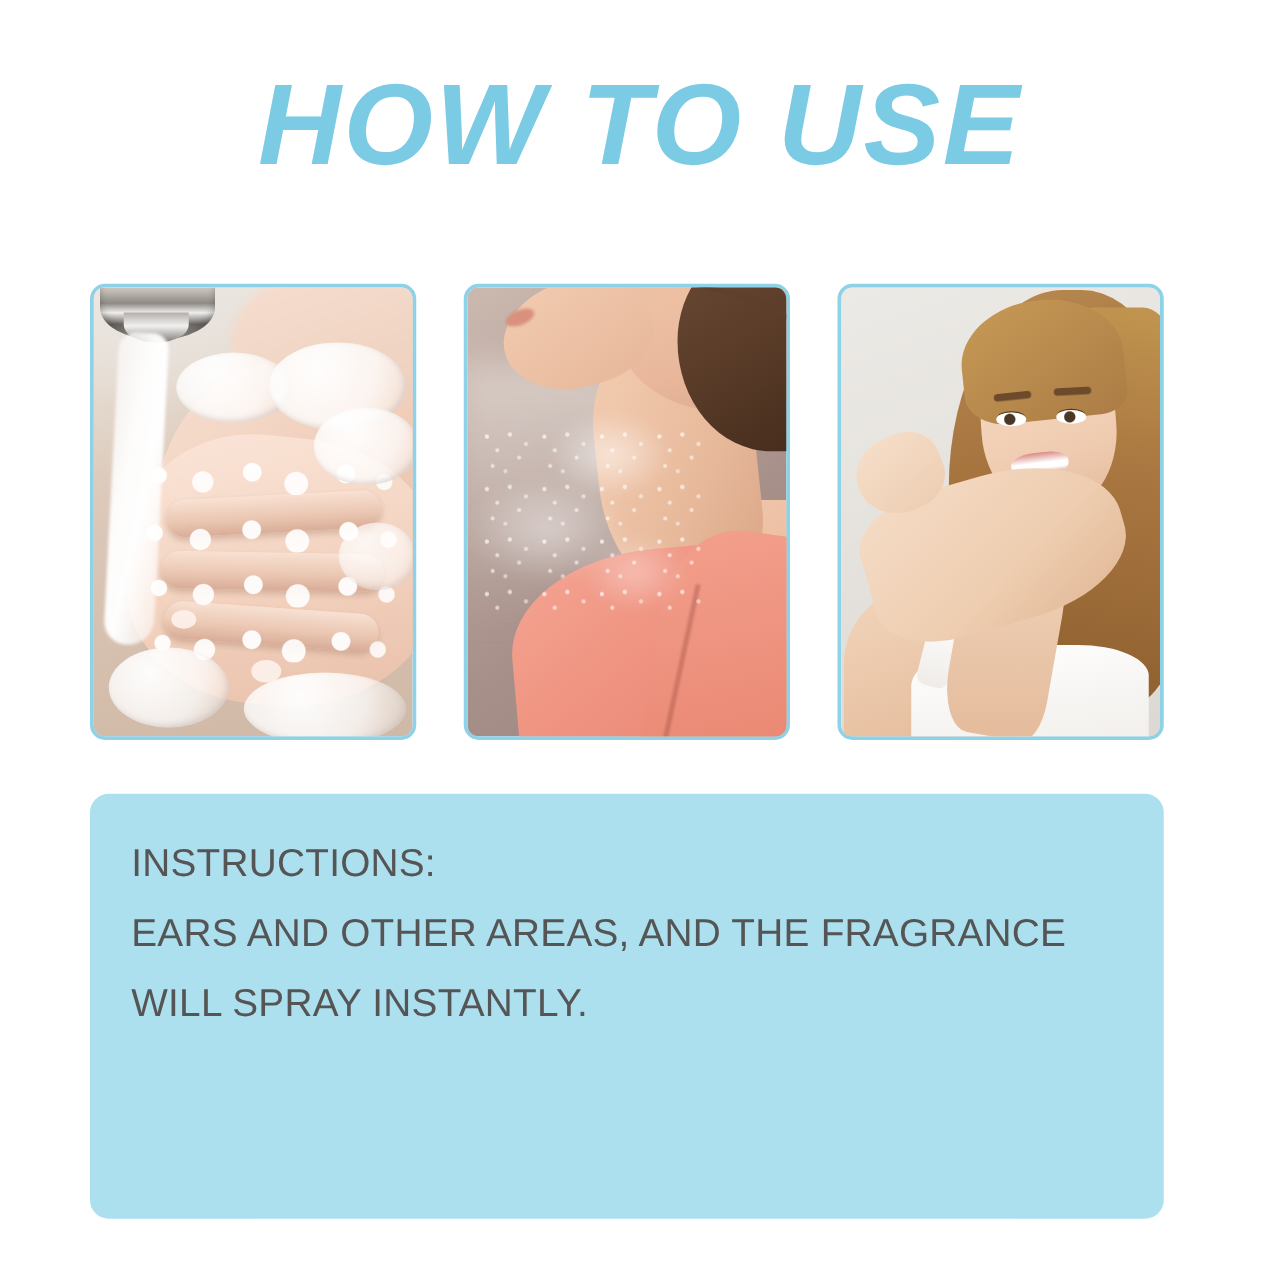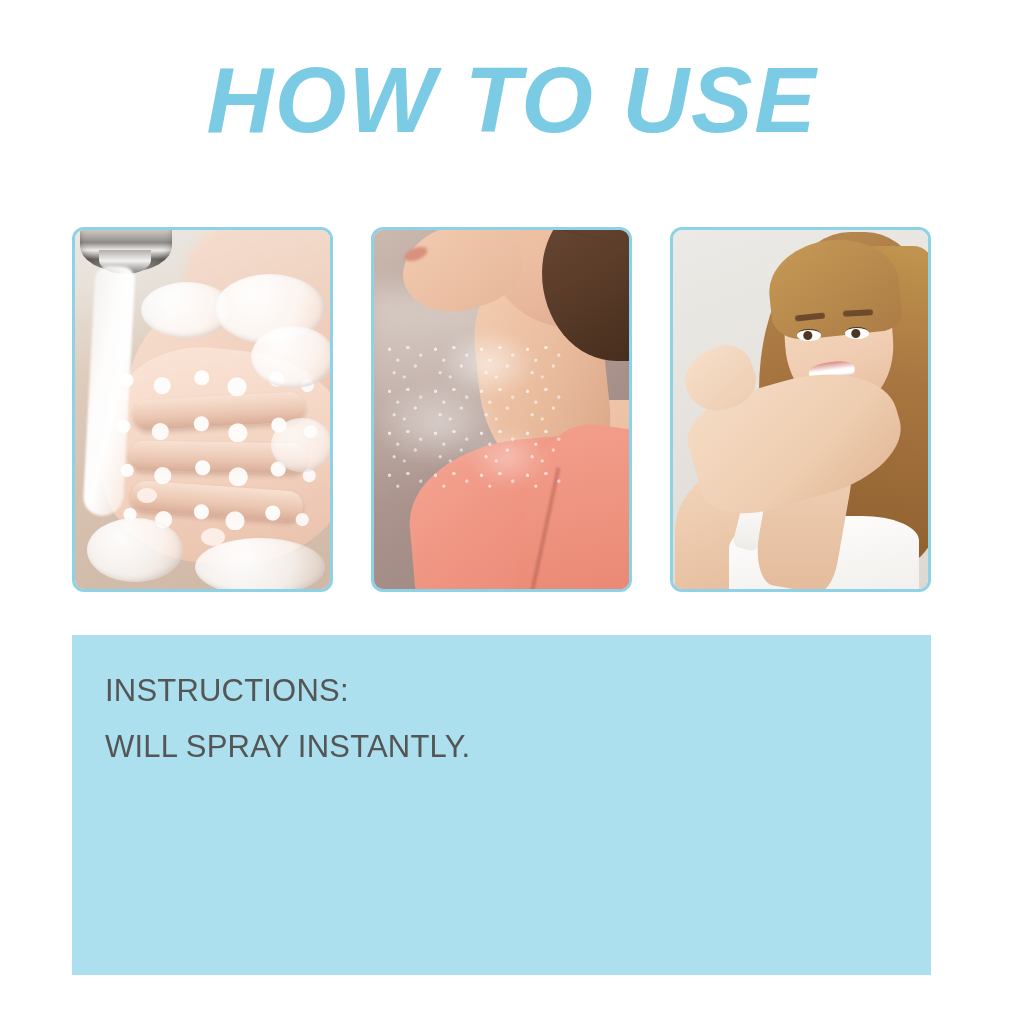--- a/index.html
+++ b/index.html
@@ -295,20 +295,21 @@
   }
 
   
   #instructions-panel {
     position: absolute;
     left: 72px;
     top: 635px;
     width: 859px;
     height: 340px;
     background: #ace0ef;
+    border-radius: 15px;
   }
   #instructions-list {
     position: absolute;
     left: 33px;
     top: 28px;
     width: 800px;
   }
   .instr-line {
     font-family: "Liberation Sans", sans-serif;
     font-size: 31px;
@@ -403,15 +404,16 @@
       <div class="ph-layer p3-arm"></div>
       <div class="ph-layer p3-hand"></div>
     </div>
   </div>
 
 </div>
 
 <div id="instructions-panel">
   <div id="instructions-list">
     <div class="instr-line">INSTRUCTIONS:</div>
+    <div class="instr-line">EARS AND OTHER AREAS, AND THE FRAGRANCE</div>
     <div class="instr-line">WILL SPRAY INSTANTLY.</div>
   </div>
 </div>
 
 </body></html>

